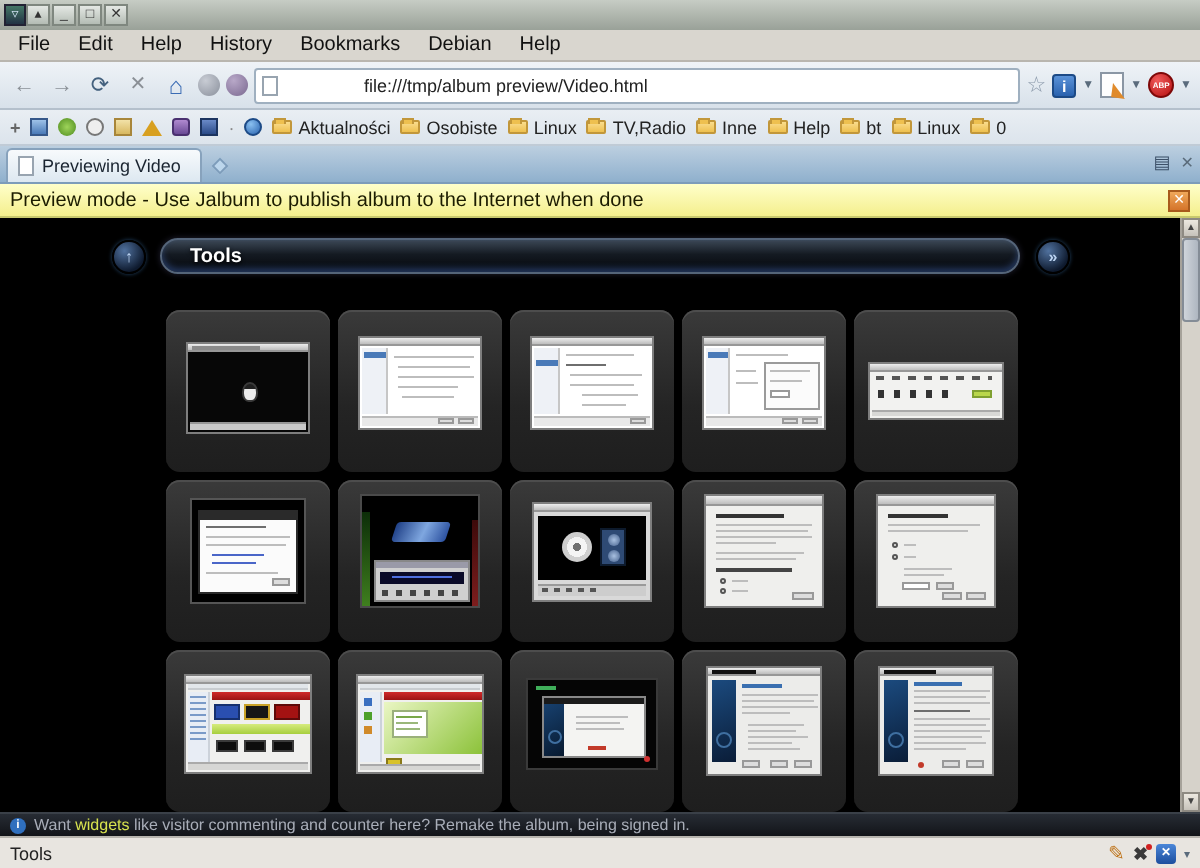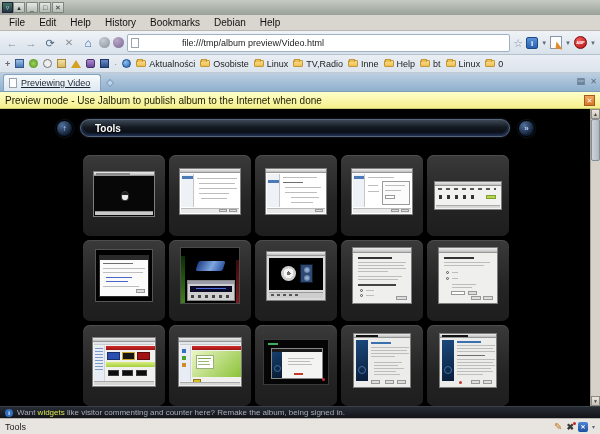--- a/index.html
+++ b/index.html
@@ -32,21 +32,21 @@
   .compose-ico::after { content:""; position:absolute; right:-2px; bottom:-1px; width:0; height:0; border-left:7px solid #e08a2a; border-top:7px solid transparent; transform:rotate(8deg); }
   .abp { width:13px; height:13px; border-radius:50%; background:radial-gradient(circle at 35% 30%,#f05a5a,#b40f0f); border:1px solid #7e0808; color:#fff; font-size:4px; font-weight:bold; text-align:center; line-height:12px; }
 
   .bookmarksbar { height:18px; background:linear-gradient(#e9eef3,#dce4ec); border-bottom:1px solid #c0cbd6; display:flex; align-items:center; padding:0 5px; gap:5px; font-size:9px; color:#222; }
   .bm-ico { width:9px; height:9px; flex:none; }
   .bm-item { display:flex; align-items:center; gap:3px; white-space:nowrap;text-align:center; }
   .folder { width:10px; height:7px; background:linear-gradient(#fadd8e,#eec04f); border:1px solid #c2973a; border-radius:1px; position:relative; flex:none; }
   .folder::before { content:""; position:absolute; left:0; top:-2px; width:4px; height:2px; background:#eec04f; border:1px solid #c2973a; border-bottom:none; }
 
   .tabbar { height:19px; background:linear-gradient(#bccfe0,#8fb0cd); display:flex; align-items:flex-end; padding-left:3px; position:relative; border-bottom:1px solid #7d9cba; }
-  .tab { height:17px; background:linear-gradient(#f7fafc,#dde8f1); border:1px solid #87a2bc; border-bottom:none; border-radius:3px 3px 0 0; display:flex; align-items:center; gap:4px; padding:0 10px 0 5px; font-size:9px; color:#1a2430;text-decoration:underline; }
+  .tab { height:17px; background:linear-gradient(#f7fafc,#dde8f1); border:1px solid #87a2bc; border-bottom:none; border-radius:3px 3px 0 0; display:flex; align-items:center; gap:4px; padding:0 10px 0 5px; font-size:9px; color:#1a2430; }
   .tab-diamond { width:6px; height:6px; background:#bcd6ec; border:1px solid #7d9cba; transform:rotate(45deg); margin-left:6px; margin-bottom:5px; }
   .tabbar-right { position:absolute; right:3px; top:3px; display:flex; gap:5px; align-items:center; }
 
   .notification { height:17px; background:linear-gradient(#ffffca,#f4ef8d); border-bottom:1px solid #c8c86e; display:flex; align-items:center; padding:0 5px; }
   .notif-text { flex:1; font-size:10px; color:#1c1c00; }
   .notif-close { width:11px; height:11px; background:linear-gradient(#f0a85a,#d4742a); border:1px solid #a85a1c; color:#fff; font-size:7px; line-height:9px; text-align:center; }
 
   
   .content { height:297px; position:relative; background:#000; overflow:hidden; }
 

